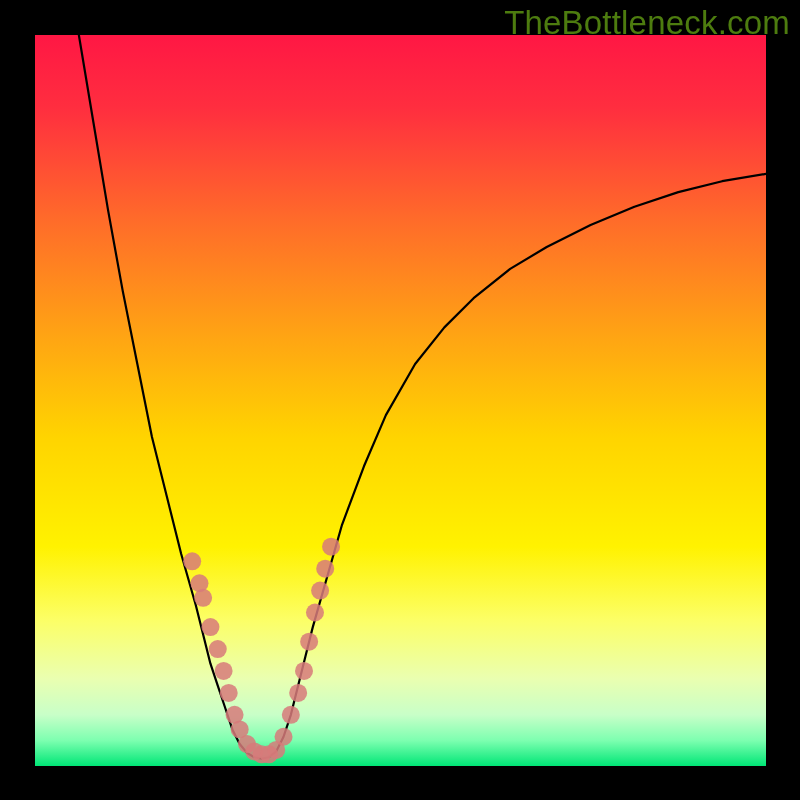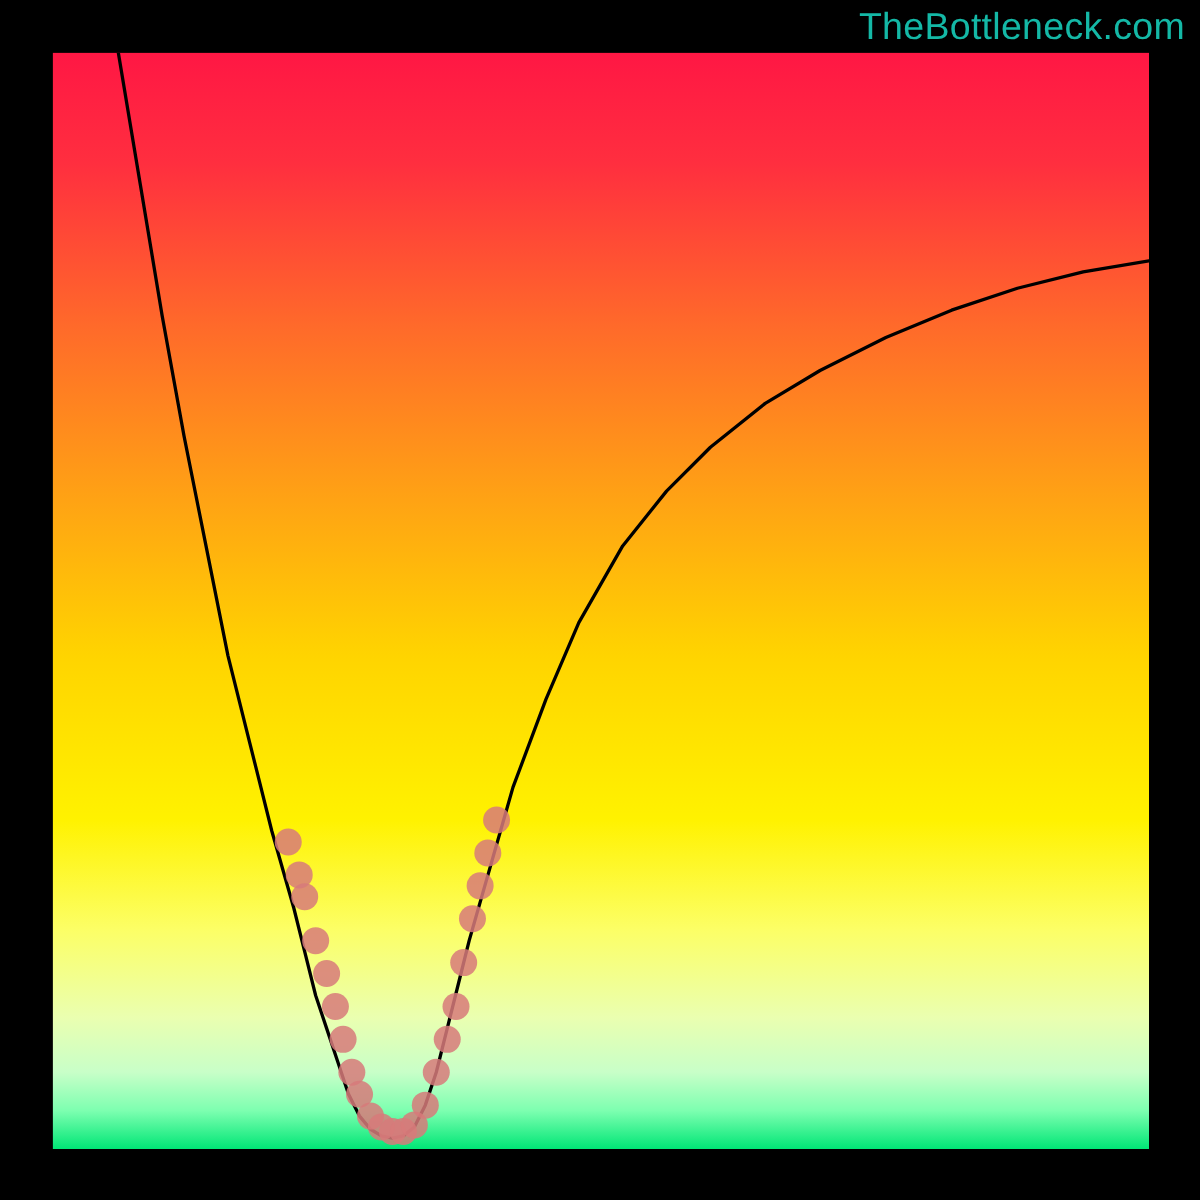--- a/index.html
+++ b/index.html
@@ -8,22 +8,22 @@
     width: 800px;
     height: 800px;
     position: relative;
     background: #000;
   }
   .watermark {
     position: absolute;
     top: 4px;
     right: 10px;
     font-family: Arial, Helvetica, sans-serif;
-    font-size: 25px;
-    color: #14b8a6;
+    font-size: 33px;
+    color: #4d7c0f;
     letter-spacing: 0.2px;
     z-index: 10;
   }
   .plot-area {
     position: absolute;
     left: 35px;
     top: 35px;
     width: 731px;
     height: 731px;
     overflow: hidden;

